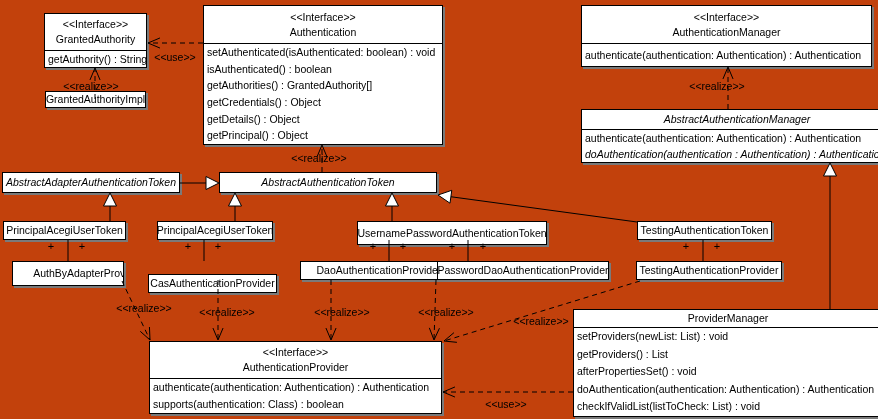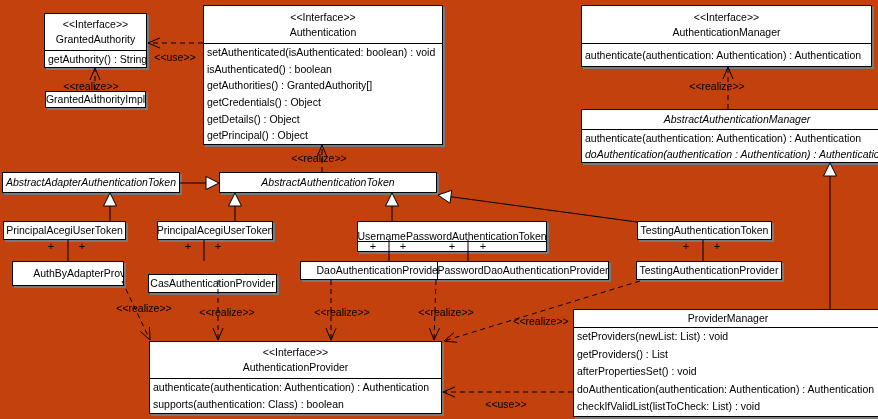--- a/index.html
+++ b/index.html
@@ -89,21 +89,21 @@
     <div class="uml-class" style="left: 3px; top: 221px; width: 123px; height: 19px;">
       <div class="uml-title">
         <div class="uml-name">PrincipalAcegiUserToken</div>
       </div>
     </div>
     <div class="uml-class" style="left: 157px; top: 221px; width: 116px; height: 19px;">
       <div class="uml-title">
         <div class="uml-name">PrincipalAcegiUserToken</div>
       </div>
     </div>
-    <div class="uml-class" style="left: 357px; top: 221px; width: 190px; height: 31px; text-decoration: underline;">
+    <div class="uml-class" style="left: 357px; top: 221px; width: 190px; height: 24px;">
       <div class="uml-title">
         <div class="uml-name">UsernamePasswordAuthenticationToken</div>
       </div>
     </div>
     <div class="uml-class" style="left: 637px; top: 221px; width: 135px; height: 19px;">
       <div class="uml-title">
         <div class="uml-name">TestingAuthenticationToken</div>
       </div>
     </div>
     <div class="uml-class" style="left: 12px; top: 261px; width: 112px; height: 25px; padding-left: 40px;">

